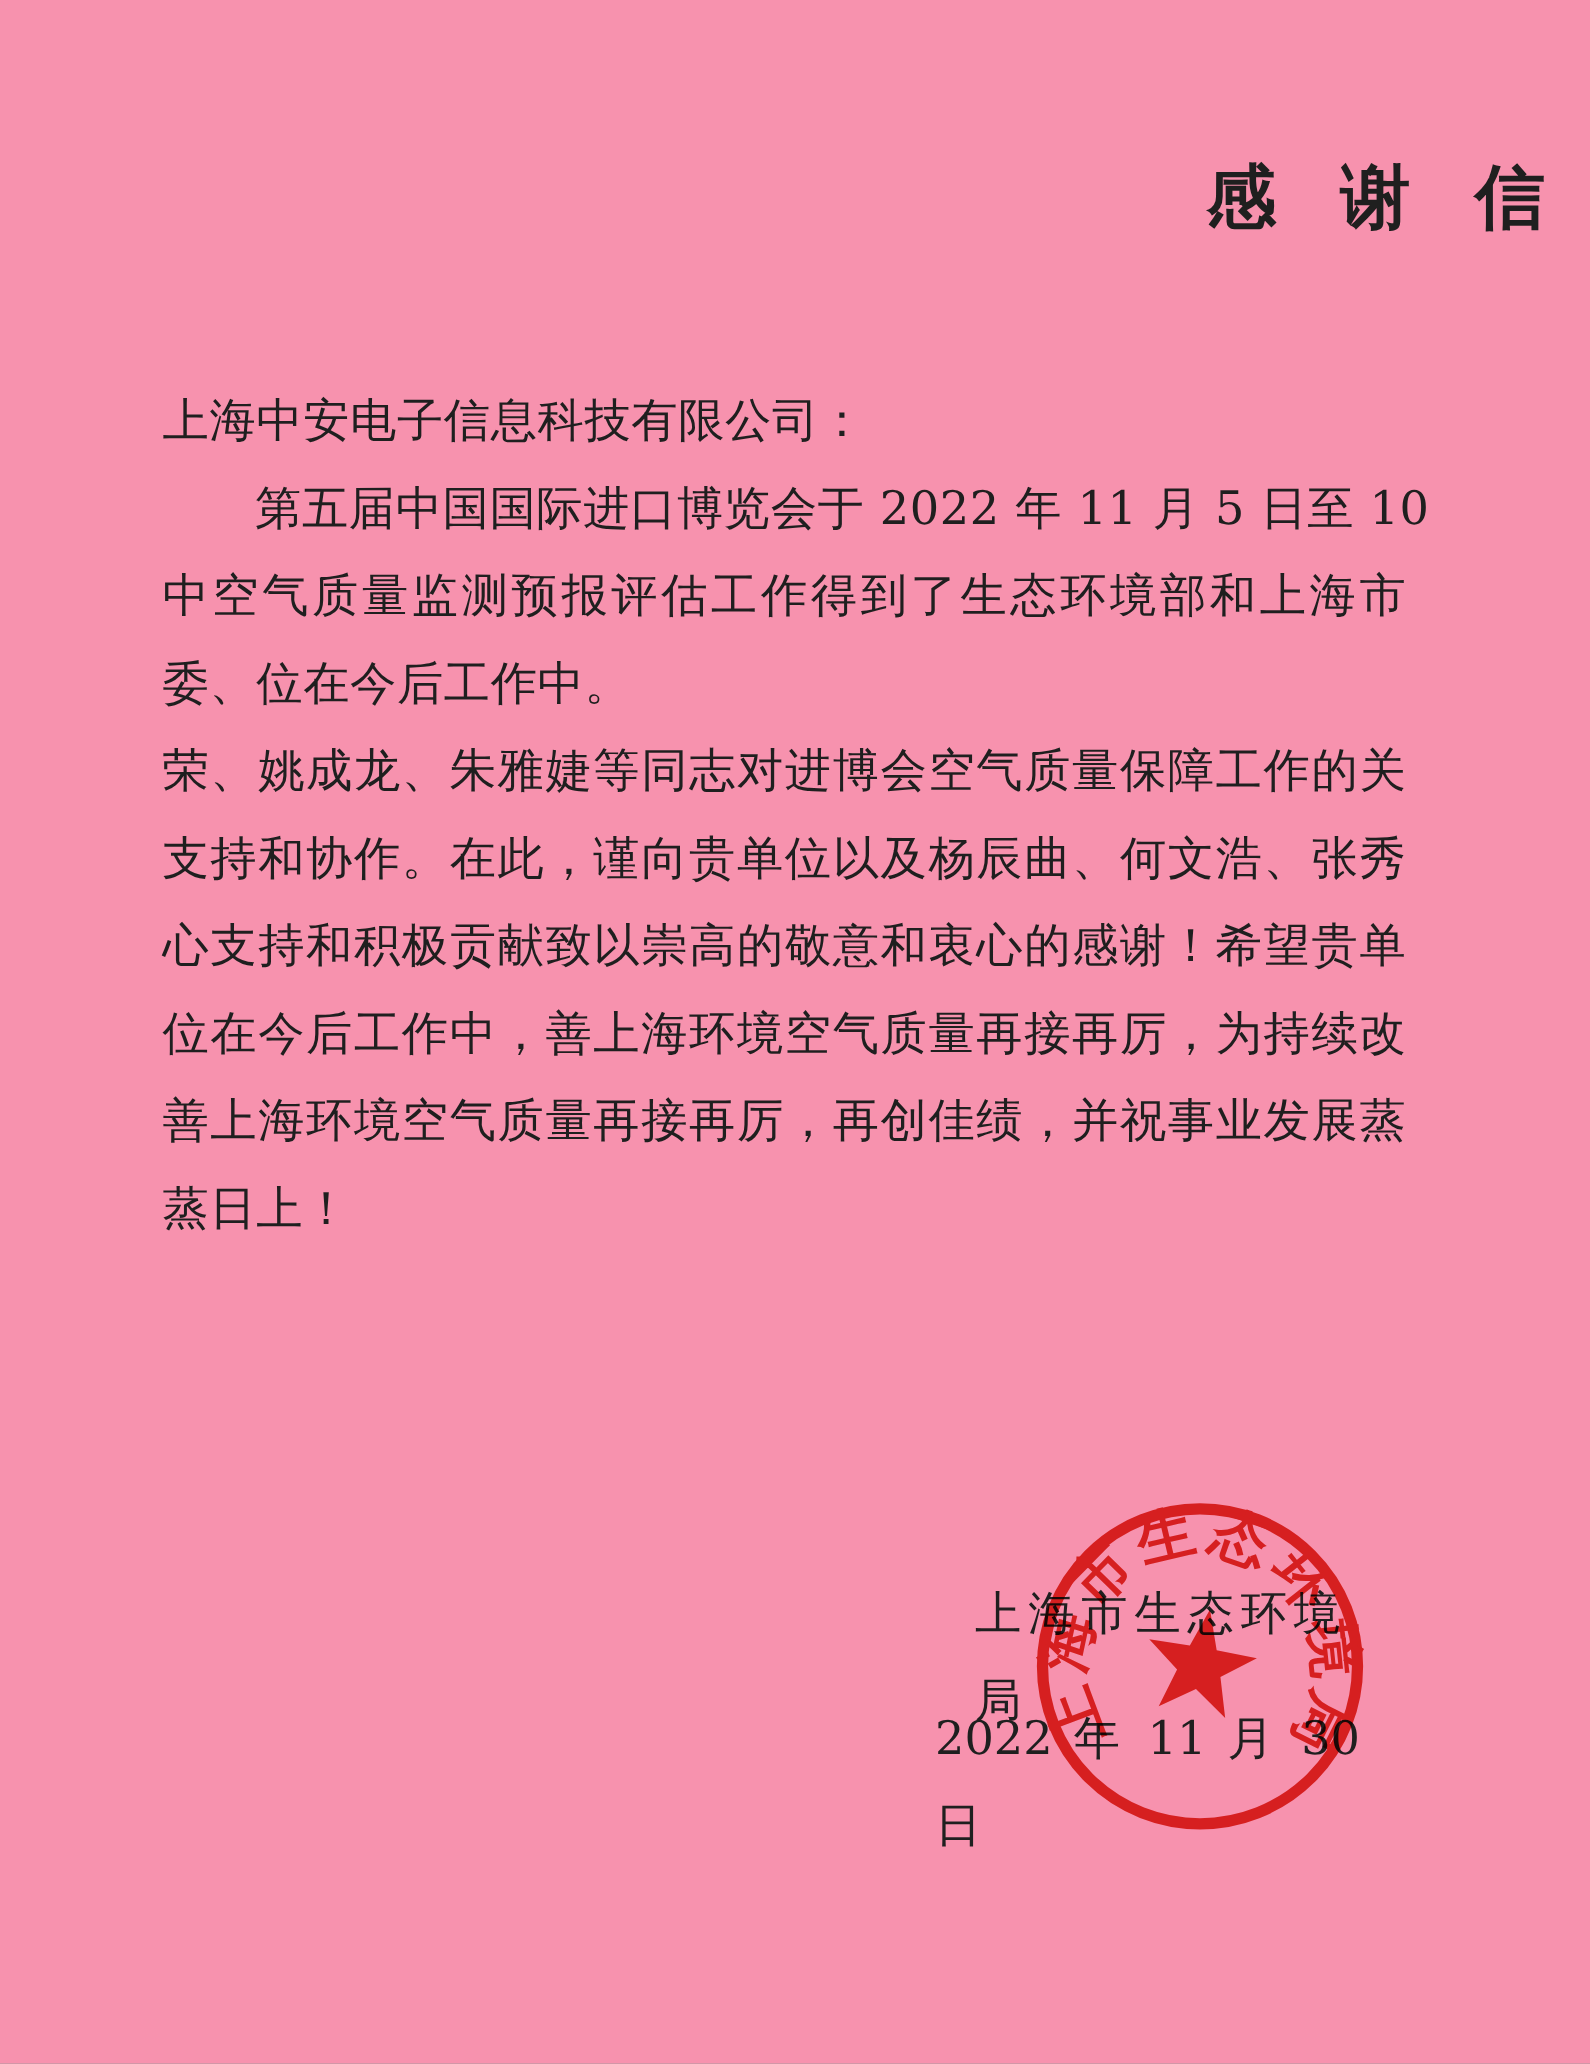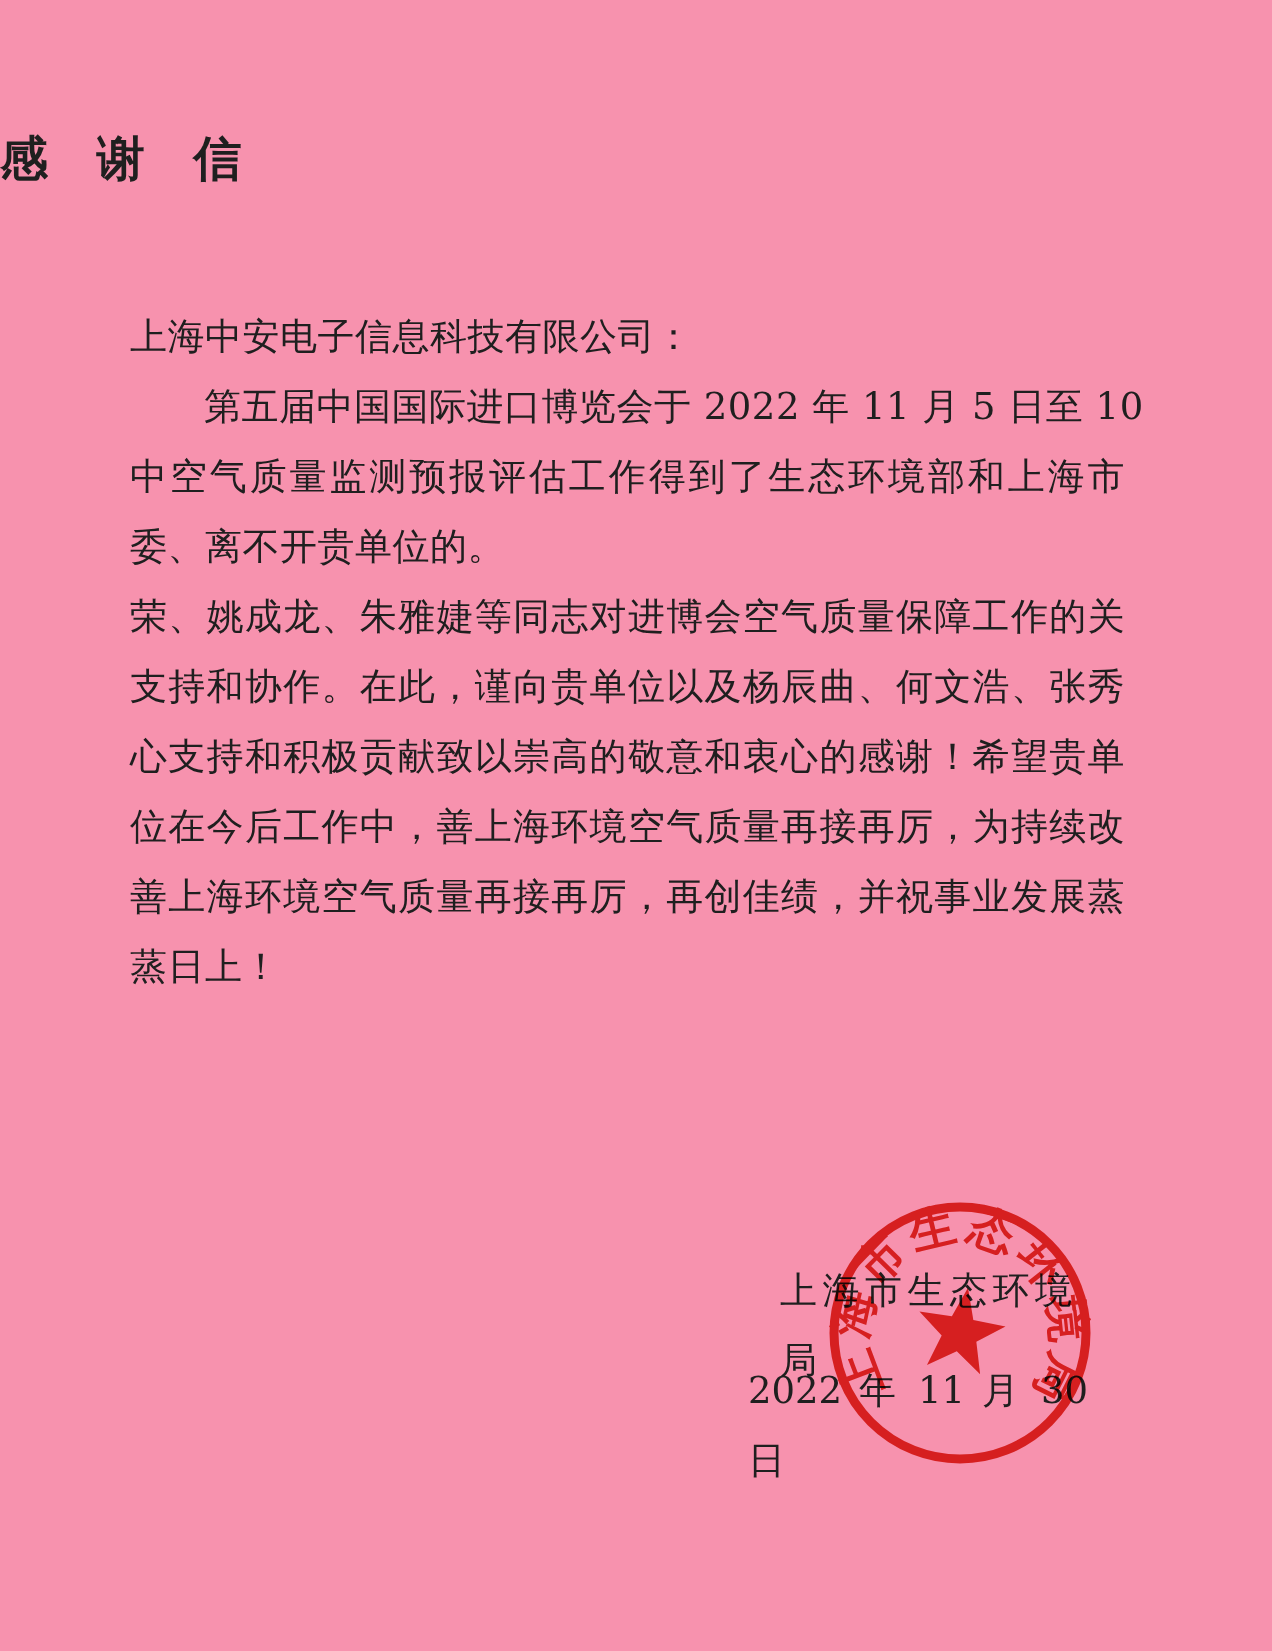--- a/index.html
+++ b/index.html
@@ -12,26 +12,27 @@
     position: relative;
     width: 1272px; height: 1651px;
     background: var(--paper, #f792ae);
     color: var(--ink, #1f1f1f);
     overflow: hidden;
   }
   .title {
     position: absolute;
     top: 118px; left: 0; width: 1190px;
     margin: 0;
-    text-align: left;
-    font-size: 48px;
+    text-align: right;
+    font-size: 56px;
     font-weight: bold;
     line-height: 80px;
     word-spacing: 28px;
     letter-spacing: 2px;
+    padding-left: 48px;
   }
   .body-block {
     position: absolute;
     top: 302px; left: 130px; width: 995px;
     font-size: 37px;
   }
   .line {
     height: 70px;
     line-height: 70px;
     white-space: nowrap;
@@ -77,21 +78,21 @@
 
 <div class="page" style="--paper: #f792ae; --ink: #1f1f1f;">
 
   <h1 class="title">感 谢 信</h1>
 
   <div class="body-block">
     <div class="line recipient">上海中安电子信息科技有限公司：</div>
     <div id="paragraphs">
         <div class="line indent">第五届中国国际进口博览会于 2022 年 11 月 5 日至 10</div>
         <div class="line">中空气质量监测预报评估工作得到了生态环境部和上海市</div>
-        <div class="line last">委、离不开贵单位的。</div>
+        <div class="line last">委、位在今后工作中。</div>
         <div class="line">荣、姚成龙、朱雅婕等同志对进博会空气质量保障工作的关</div>
         <div class="line">支持和协作。在此，谨向贵单位以及杨辰曲、何文浩、张秀</div>
         <div class="line">心支持和积极贡献致以崇高的敬意和衷心的感谢！希望贵单</div>
         <div class="line">位在今后工作中，善上海环境空气质量再接再厉，为持续改</div>
         <div class="line">善上海环境空气质量再接再厉，再创佳绩，并祝事业发展蒸</div>
         <div class="line last">蒸日上！</div>
       </div>
   </div>
 
   <div class="signature">上海市生态环境局</div>

